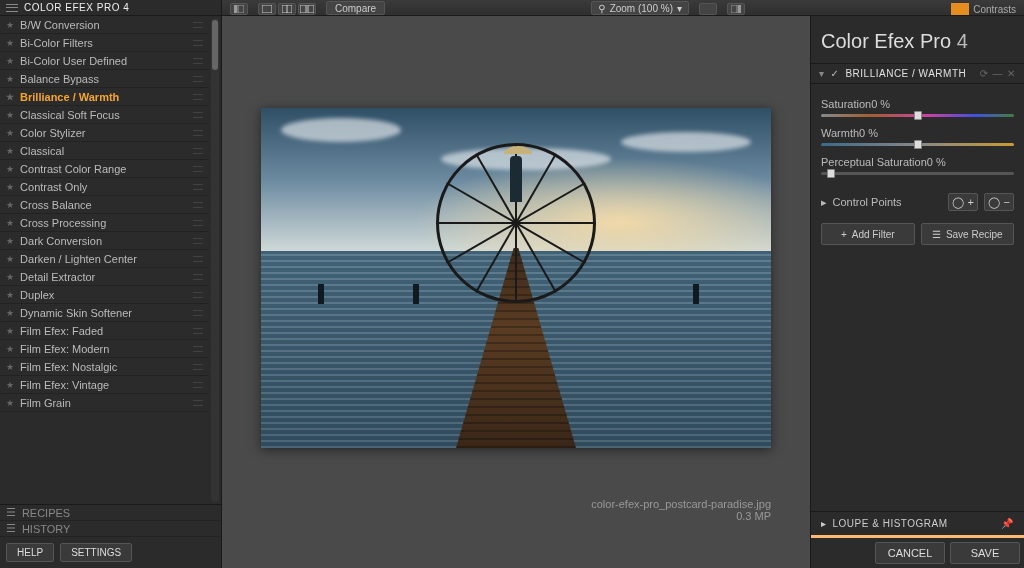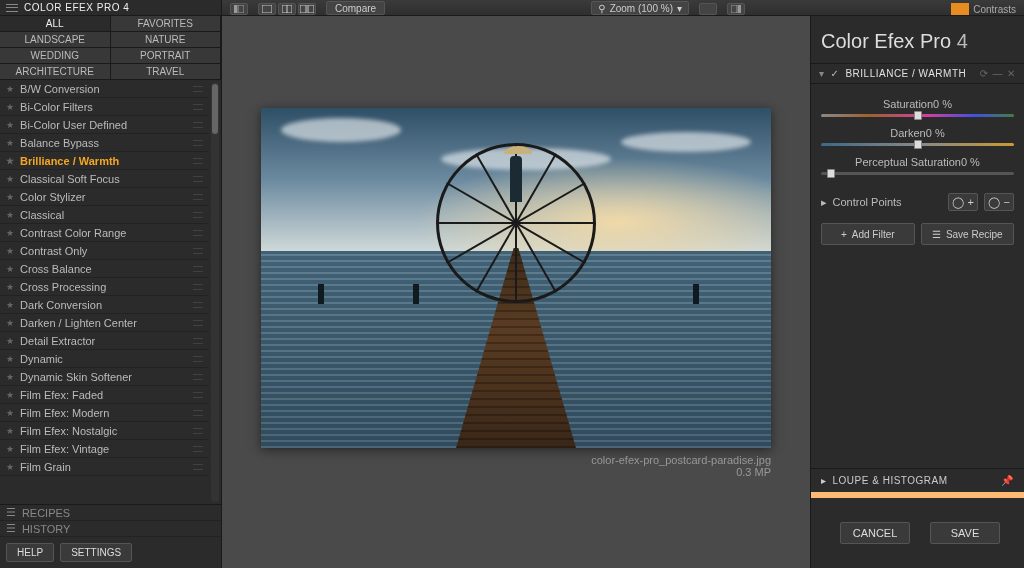--- a/index.html
+++ b/index.html
@@ -38,21 +38,21 @@
   .tool-group { display: flex; gap: 2px; align-items: center; }
   .tool-btn { width: 18px; height: 12px; background: #444; border: 1px solid #555; border-radius: 2px; position: relative; cursor: pointer; }
   .tool-btn svg { position:absolute; top:50%; left:50%; transform:translate(-50%,-50%); }
   .compare-btn { background: #444; border: 1px solid #555; color: #ccc; font-size: 10px; padding: 0 8px; height: 14px; border-radius: 2px; cursor: pointer; }
   .zoom-btn { background: #444; border: 1px solid #555; color: #ccc; font-size: 10px; padding: 0 6px; height: 14px; border-radius: 2px; display: inline-flex; align-items: center; gap: 4px; cursor: pointer; }
   .spacer { flex: 1; }
   .brand { color: #aaa; font-size: 10px; display: flex; align-items: center; gap: 4px; }
   .brand-box { width: 18px; height: 12px; background: #e78c1f; }
 
   .main-body { flex: 1; display: flex; min-height: 0; }
-  .center { flex: 1; background: #4a4a4a; display: flex; flex-direction: column; align-items: center; justify-content: flex-start; padding-top: 92px; position: relative; }
+  .center { flex: 1; background: #4a4a4a; display: flex; flex-direction: column; align-items: center; justify-content: flex-start; padding-top: 92px; position: relative; gap: 44px; }
   .canvas { width: 510px; height: 340px; background: linear-gradient(180deg,#5b7d93 0%, #89a7b8 35%, #3a5361 55%, #4a6a7c 100%); box-shadow: 0 2px 10px rgba(0,0,0,.5); position: relative; overflow: hidden; }
   
   .water { position:absolute; bottom:0; left:0; right:0; height:58%; background: repeating-linear-gradient(0deg, rgba(180,200,210,.25) 0 2px, rgba(60,90,110,.3) 2px 6px), linear-gradient(180deg,#43657a,#2a4456); }
   .sky { position:absolute; top:0; left:0; right:0; height:42%; background:
     radial-gradient(ellipse at 70% 80%, #f0d9a8 0%, rgba(240,217,168,0) 40%),
     linear-gradient(180deg,#2f4f66 0%, #6b8aa0 50%, #cfd9d8 100%); }
   .cloud { position:absolute; background: rgba(230,235,238,.65); border-radius: 50%; filter: blur(2px); }
   .boat { position:absolute; left:50%; bottom:-30px; transform:translateX(-50%); width:120px; height:260px; }
   .hull { position:absolute; left:0; right:0; bottom:30px; height:200px; background: linear-gradient(180deg,#3b2a1a,#5a3c22 40%,#3a2718); clip-path: polygon(48% 0, 52% 0, 100% 100%, 0 100%); }
   .deck-lines { position:absolute; left:0; right:0; bottom:30px; height:200px; background: repeating-linear-gradient(0deg, rgba(0,0,0,.25) 0 2px, transparent 2px 8px); clip-path: polygon(48% 0, 52% 0, 100% 100%, 0 100%); }
@@ -70,64 +70,54 @@
   .panel-title { font-size: 20px; color: #ddd; padding: 14px 10px 10px; font-weight: 300; }
   .panel-title .four { color: #bbb; font-weight: 300; }
   .section-header { display: flex; align-items: center; padding: 4px 8px; border-top: 1px solid #1a1a1a; border-bottom: 1px solid #1a1a1a; color: #e0e0e0; font-size: 10px; letter-spacing: .5px; gap: 6px; cursor: pointer; }
   .section-header .chev { color:#888; }
   .section-header .sect-label { flex:1; }
   .section-header .check { color:#bbb; }
   .section-header .icons { display:flex; gap:4px; color:#666; }
 
   .sliders { padding: 4px 10px 6px; }
   .slider-row { margin: 10px 0 6px; }
-  .slider-head { display: flex; justify-content: center; color: #bbb; font-size: 11px; margin-bottom: 4px; }
+  .slider-head { display: flex; justify-content: flex-start; color: #bbb; font-size: 11px; margin-bottom: 4px; }
   .slider-track { height: 3px; background: #555; position: relative; border-radius: 2px; }
   .slider-track.rainbow { background: linear-gradient(90deg, #888 0%, #a06030 25%, #d040a0 55%, #4050e0 80%, #408040 100%); }
   .slider-track.bluegold { background: linear-gradient(90deg, #3a6a8a 0%, #888 50%, #c99a30 100%); }
   .slider-thumb { position: absolute; top: -3px; width: 8px; height: 9px; background: #ddd; border: 1px solid #888; border-radius: 1px; transform: translateX(-50%); }
 
   .control-points { display:flex; align-items:center; padding:6px 10px; gap:6px; color:#bbb; cursor:pointer; }
   .cp-btn { width:30px; height:18px; background:#3a3a3a; border:1px solid #555; border-radius:2px; display:inline-flex; align-items:center; justify-content:center; font-size:11px; color:#ccc; cursor:pointer; }
 
   .action-row { display:flex; gap:6px; padding:6px 10px; }
   .action-btn { flex:1; height:22px; background:#3a3a3a; border:1px solid #555; border-radius:2px; color:#ccc; font-size:10px; display:flex; align-items:center; justify-content:center; gap:5px; cursor:pointer; }
 
   .right-spacer { flex:1; }
   .loupe-row { display:flex; align-items:center; padding:6px 10px; border-top:1px solid #1a1a1a; color:#ccc; font-size:10px; letter-spacing:.5px; gap:6px; cursor:pointer; }
   .loupe-row .pin { margin-left:auto; color:#666; }
 
-  .bottom-btns { display:flex; gap:20px; padding:24px; border-top:6px solid #fdba74; justify-content:flex-end; }
+  .bottom-btns { display:flex; gap:5px; padding:4px; border-top:3px solid #fdba74; justify-content:flex-end; }
   .big-btn { width:70px; height:22px; background:#3a3a3a; border:1px solid #555; border-radius:2px; color:#ddd; font-size:11px; cursor:pointer; }
 </style>
 </head>
 <body>
 
 <div class="app">
   <div class="main-body" style="height:100%;">
 
     <div class="left">
       <div class="left-header">
         <span class="hamburger">
             <span></span>
             <span></span>
             <span></span>
           </span>
         <span class="app-title">COLOR EFEX PRO 4</span>
       </div>
-      <div class="category-tabs" id="category-tabs">
-          <div class="active">ALL</div>
-          <div>FAVORITES</div>
-          <div>LANDSCAPE</div>
-          <div>NATURE</div>
-          <div>WEDDING</div>
-          <div>PORTRAIT</div>
-          <div>ARCHITECTURE</div>
-          <div>TRAVEL</div>
-        </div>
       <div class="filter-list-wrap">
         <div class="filter-list" id="filter-list">
             <div class="filter-item">
               <span class="star">★</span>
               <span class="label">B/W Conversion</span>
               <span class="stack-ico"></span>
             </div>
             <div class="filter-item">
               <span class="star">★</span>
               <span class="label">Bi-Color Filters</span>
@@ -193,21 +183,21 @@
               <span class="label">Darken / Lighten Center</span>
               <span class="stack-ico"></span>
             </div>
             <div class="filter-item">
               <span class="star">★</span>
               <span class="label">Detail Extractor</span>
               <span class="stack-ico"></span>
             </div>
             <div class="filter-item">
               <span class="star">★</span>
-              <span class="label">Dynamic</span>
+              <span class="label">Duplex</span>
               <span class="stack-ico"></span>
             </div>
             <div class="filter-item">
               <span class="star">★</span>
               <span class="label">Dynamic Skin Softener</span>
               <span class="stack-ico"></span>
             </div>
             <div class="filter-item">
               <span class="star">★</span>
               <span class="label">Film Efex: Faded</span>
@@ -365,21 +355,21 @@
                 <div class="slider-head">
                   <span>Saturation</span>
                   <span>0 %</span>
                 </div>
                 <div class="slider-track rainbow">
                   <div class="slider-thumb" style="left: 50%;"></div>
                 </div>
               </div>
               <div class="slider-row">
                 <div class="slider-head">
-                  <span>Darken</span>
+                  <span>Warmth</span>
                   <span>0 %</span>
                 </div>
                 <div class="slider-track bluegold">
                   <div class="slider-thumb" style="left: 50%;"></div>
                 </div>
               </div>
               <div class="slider-row">
                 <div class="slider-head">
                   <span>Perceptual Saturation</span>
                   <span>0 %</span>

